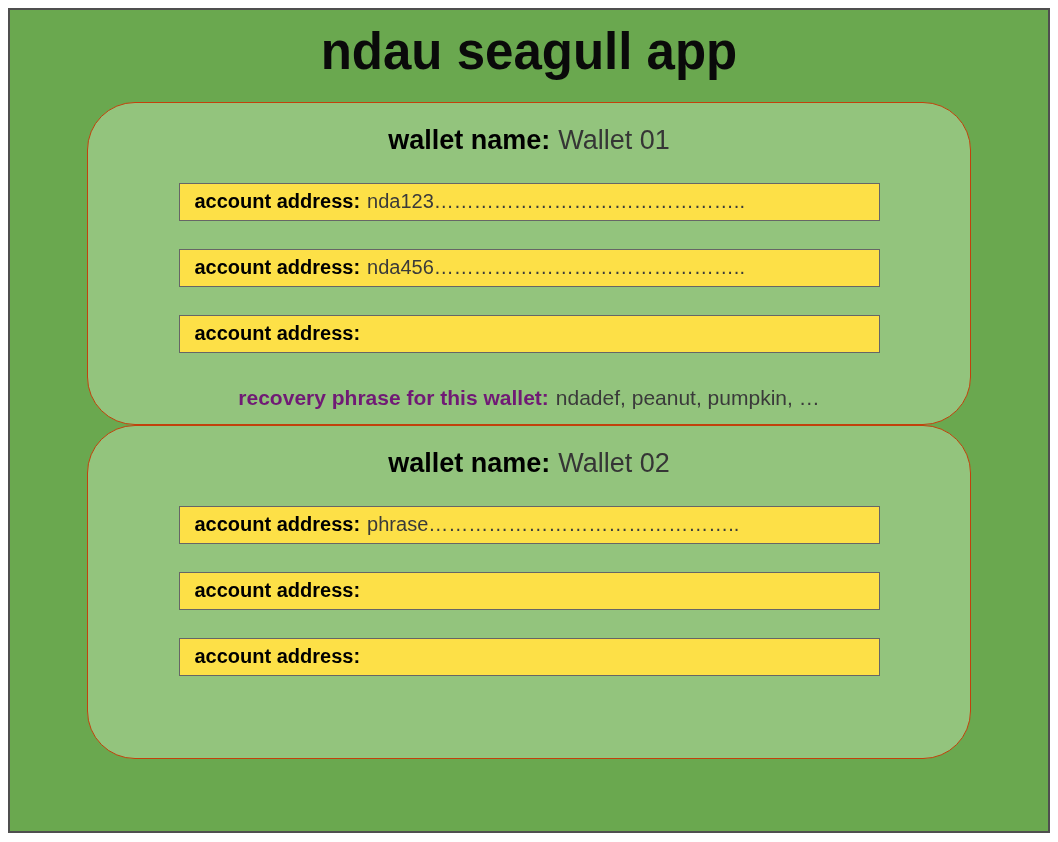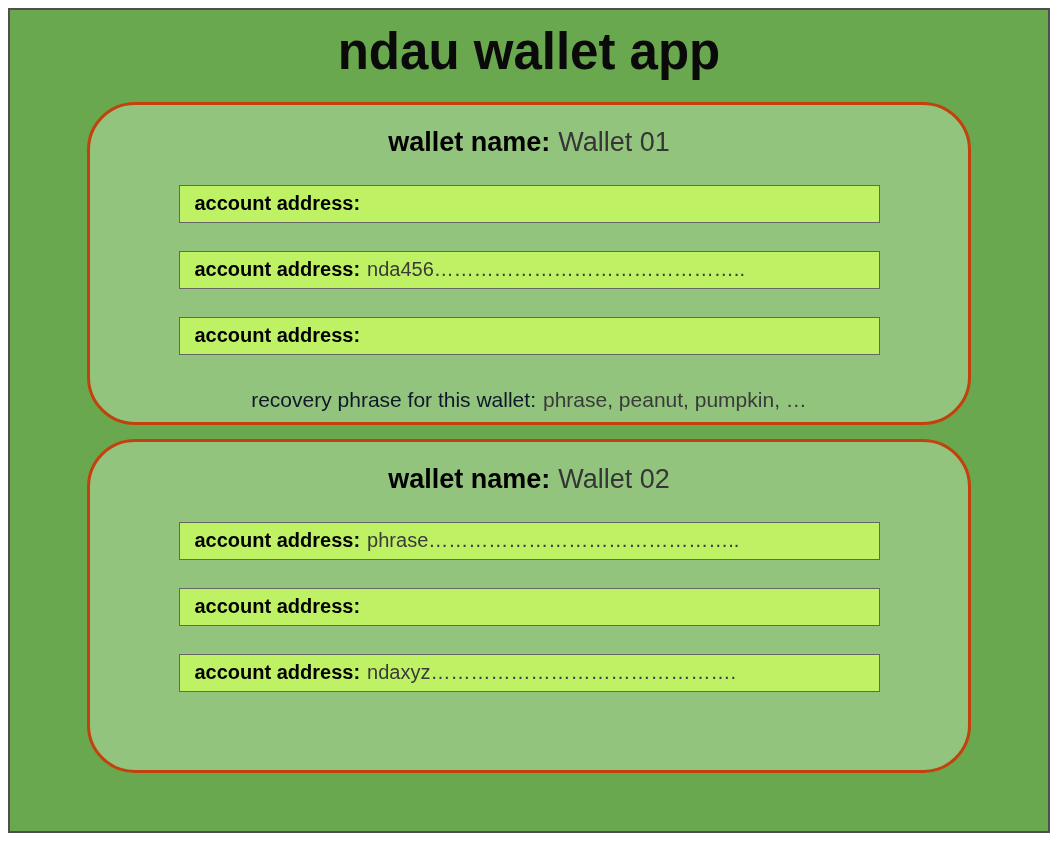--- a/index.html
+++ b/index.html
@@ -33,103 +33,103 @@
     font-size: 51px;
     font-weight: bold;
     color: #0a0a0a;
     line-height: 1.15;
   }
   .card {
     width: 884px;
     margin: 0 auto;
     box-sizing: border-box;
     background: #93c47d;
-    border: 3px solid #c2410c;
+    border: 1px solid #c2410c;
     border-radius: 48px;
     display: flex;
     flex-direction: column;
     align-items: center;
   }
   .card-1 { margin-top: 20px; height: 323px; }
-  .card-2 { margin-top: 14px; height: 334px; }
+  .card-2 { height: 334px; }
   .wallet-name {
     margin-top: 22px;
     font-size: 27px;
     white-space: nowrap;
   }
   .wallet-name .lbl { font-weight: bold; color: #000000; margin-right: 8px; }
   .wallet-name .val { color: #353535; }
   .rows { margin-top: 27px; width: 701px; }
   .row {
     height: 38px;
     box-sizing: border-box;
-    background: #bef264;
+    background: #fde047;
     border: 1px solid #666666;
     display: flex;
     align-items: center;
     padding-left: 15px;
     margin-bottom: 28px;
     font-size: 20px;
     white-space: nowrap;
     overflow: hidden;
   }
   .row:last-child { margin-bottom: 0; }
   .row .lbl { font-weight: bold; color: #000000; margin-right: 7px; }
   .row .val { color: #3a3a3a; }
   .recovery {
     margin-top: 33px;
     font-size: 21px;
     white-space: nowrap;
   }
   .card-2 .recovery { margin-top: 36px; }
-  .recovery .lbl { font-weight: normal; color: #0f172a; margin-right: 7px; }
+  .recovery .lbl { font-weight: bold; color: #701a75; margin-right: 7px; }
   .recovery .val { color: #3a3a3a; }
 </style>
 </head>
 <body>
 
 <div class="page">
   <div class="frame">
 
-    <div class="title">ndau wallet app</div>
+    <div class="title">ndau seagull app</div>
 
     <section class="card card-1">
       <div class="wallet-name">
         <span class="lbl">wallet name:</span><span class="val">Wallet 01</span>
       </div>
       <div class="rows">
         <div class="row">
           <span class="lbl">account address:</span>
+            <span class="val">nda123………………………………………..</span>
         </div>
         <div class="row">
           <span class="lbl">account address:</span>
             <span class="val">nda456………………………………………..</span>
         </div>
         <div class="row">
           <span class="lbl">account address:</span>
         </div>
       </div>
       <div class="recovery">
-        <span class="lbl">recovery phrase for this wallet:</span><span class="val">phrase, peanut, pumpkin, …</span>
+        <span class="lbl">recovery phrase for this wallet:</span><span class="val">ndadef, peanut, pumpkin, …</span>
       </div>
     </section>
 
     <section class="card card-2">
       <div class="wallet-name">
         <span class="lbl">wallet name:</span><span class="val">Wallet 02</span>
       </div>
       <div class="rows">
         <div class="row">
           <span class="lbl">account address:</span>
             <span class="val">phrase………………………………………..</span>
         </div>
         <div class="row">
           <span class="lbl">account address:</span>
         </div>
         <div class="row">
           <span class="lbl">account address:</span>
-            <span class="val">ndaxyz……………………………………….</span>
         </div>
       </div>
     </section>
 
   </div>
 </div>
 
 </body></html>

